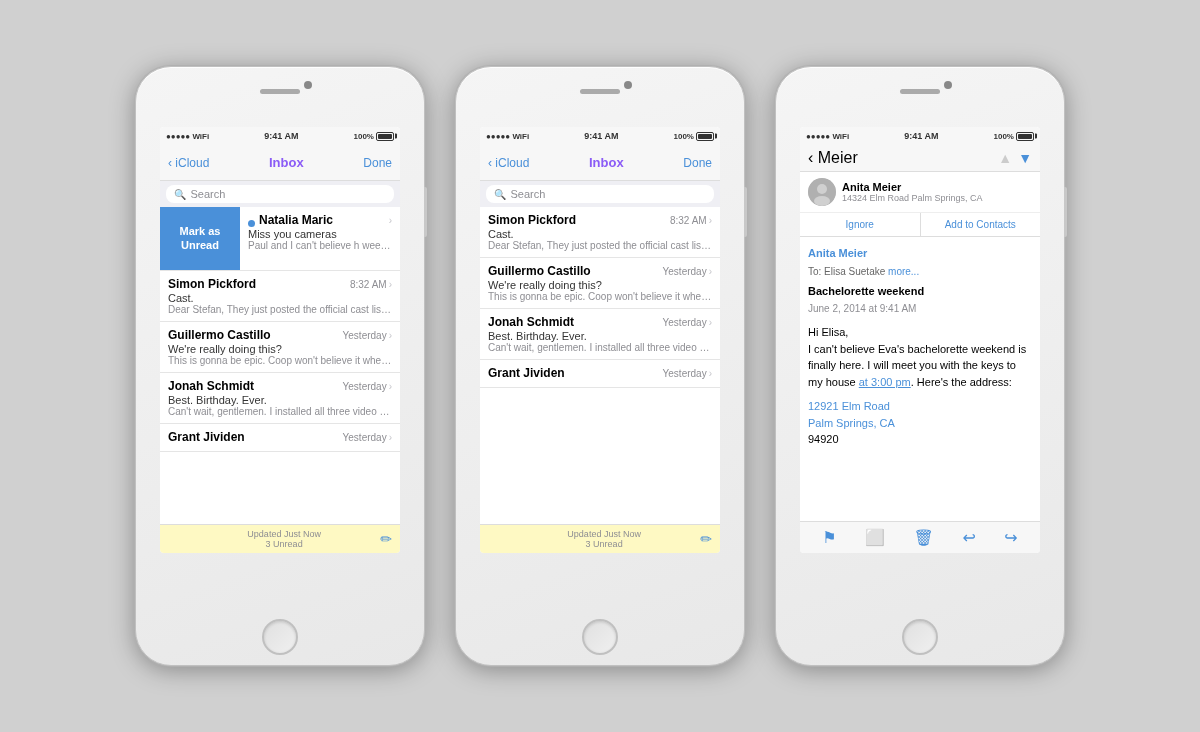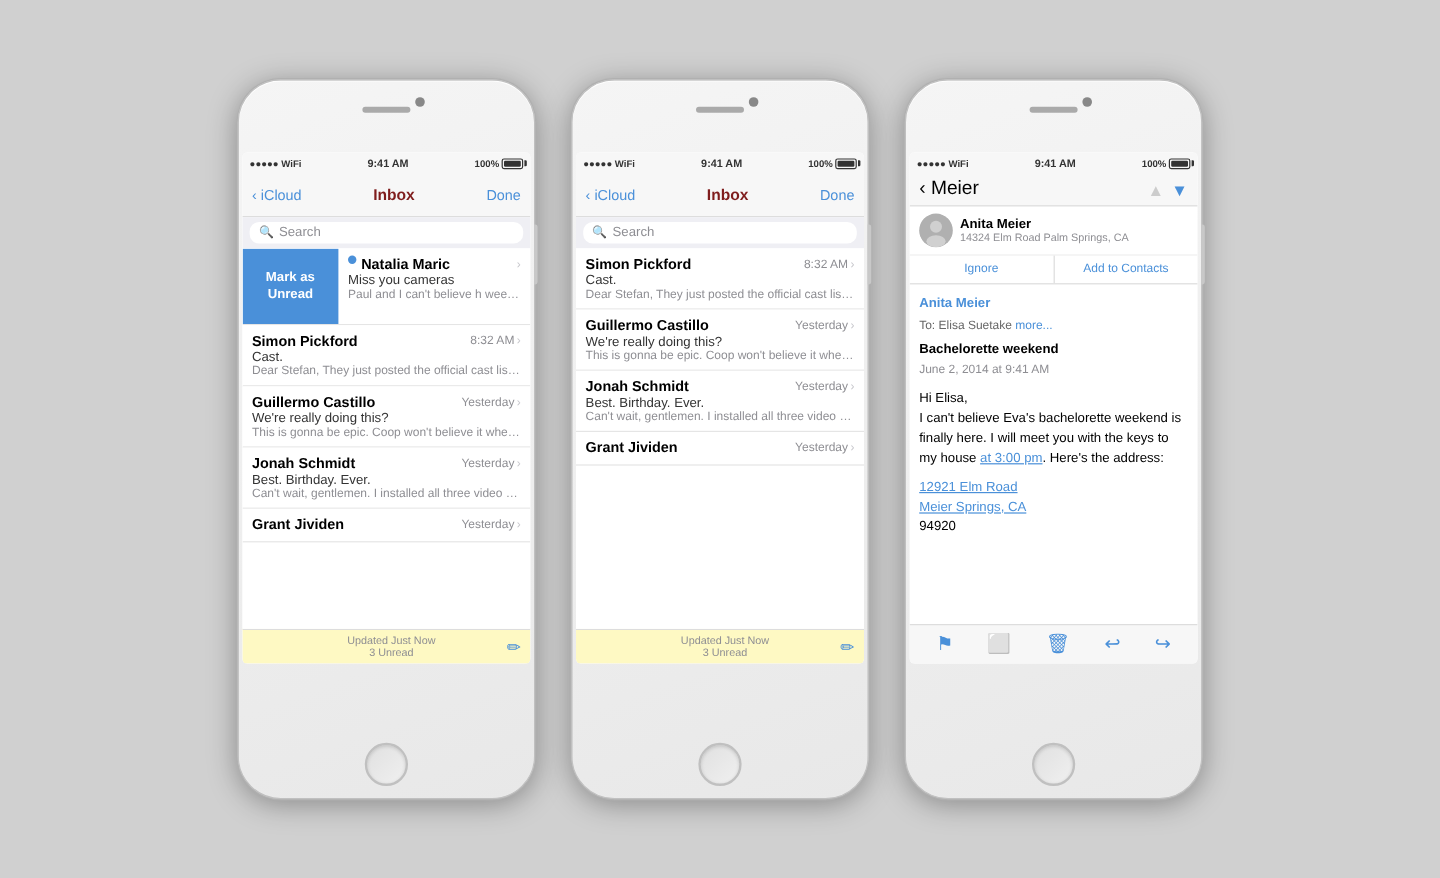--- a/index.html
+++ b/index.html
@@ -14,21 +14,21 @@
     }
     .phones-container {
       display: flex;
       gap: 30px;
       align-items: center;
       justify-content: center;
     }
 
     
     .phone {
-      width: 248px;
+      width: 290px;
       height: 600px;
       background: linear-gradient(160deg, #f5f5f5 0%, #e8e8e8 100%);
       border-radius: 36px;
       border: 1px solid #c0c0c0;
       box-shadow:
         0 0 0 1px #b0b0b0,
         0 4px 24px rgba(0,0,0,0.35),
         inset 0 1px 0 rgba(255,255,255,0.9);
       position: relative;
       display: flex;
@@ -149,21 +149,21 @@
     .nav-bar .nav-back {
       color: #4a90d9;
       font-size: 12px;
       display: flex;
       align-items: center;
       gap: 2px;
     }
     .nav-bar .nav-title {
       font-size: 13px;
       font-weight: 600;
-      color: #7f1d1d;
+      color: #8b5cf6;
     }
     .nav-bar .nav-action {
       color: #4a90d9;
       font-size: 12px;
     }
 
     
     .search-bar {
       background: #efeff4;
       padding: 4px 6px;
@@ -199,21 +199,21 @@
       display: flex;
       justify-content: space-between;
       align-items: center;
       margin-bottom: 1px;
     }
     .mail-sender {
       font-size: 12px;
       font-weight: 600;
       color: #000;
       display: flex;
-      align-items: flex-start;
+      align-items: flex-end;
       gap: 4px;
     }
     .unread-dot {
       width: 7px;
       height: 7px;
       background: #4a90d9;
       border-radius: 50%;
       flex-shrink: 0;
     }
     .mail-time {
@@ -352,21 +352,21 @@
       line-height: 1.5;
       color: #000;
     }
     .email-from { color: #4a90d9; font-weight: 600; margin-bottom: 2px; }
     .email-to-line { font-size: 10px; color: #666; margin-bottom: 4px; }
     .email-to-link { color: #4a90d9; }
     .email-subject-line { font-weight: 600; margin-bottom: 2px; }
     .email-date-line { color: #8e8e93; font-size: 10px; margin-bottom: 8px; }
     .email-text { margin-bottom: 8px; line-height: 1.5; }
     .email-link { color: #4a90d9; text-decoration: underline; }
-    .email-address-link { color: #4a90d9; display: block; text-decoration: underline; }
+    .email-address-link { color: #4a90d9; display: block; }
 
     .email-toolbar {
       background: #f7f7f7;
       border-top: 1px solid #ddd;
       display: flex;
       justify-content: space-around;
       align-items: center;
       padding: 6px 8px;
       flex-shrink: 0;
     }
@@ -623,21 +623,21 @@
           To: Elisa Suetake <span class="email-to-link">more...</span>
         </div>
         <div class="email-subject-line">Bachelorette weekend</div>
         <div class="email-date-line">June 2, 2014 at 9:41 AM</div>
         <div class="email-text">
           Hi Elisa,<br>
           I can't believe Eva's bachelorette weekend is finally here. I will meet you with the keys to my house <span class="email-link">at 3:00 pm</span>. Here's the address:
         </div>
         <div>
           <span class="email-address-link">12921 Elm Road</span>
-          <span class="email-address-link">Meier Springs, CA</span>
+          <span class="email-address-link">Palm Springs, CA</span>
           <span>94920</span>
         </div>
       </div>
 
       <div class="email-toolbar">
         <span class="toolbar-icon">⚑</span>
         <span class="toolbar-icon">⬜</span>
         <span class="toolbar-icon">🗑</span>
         <span class="toolbar-icon">↩</span>
         <span class="toolbar-icon">↪</span>

